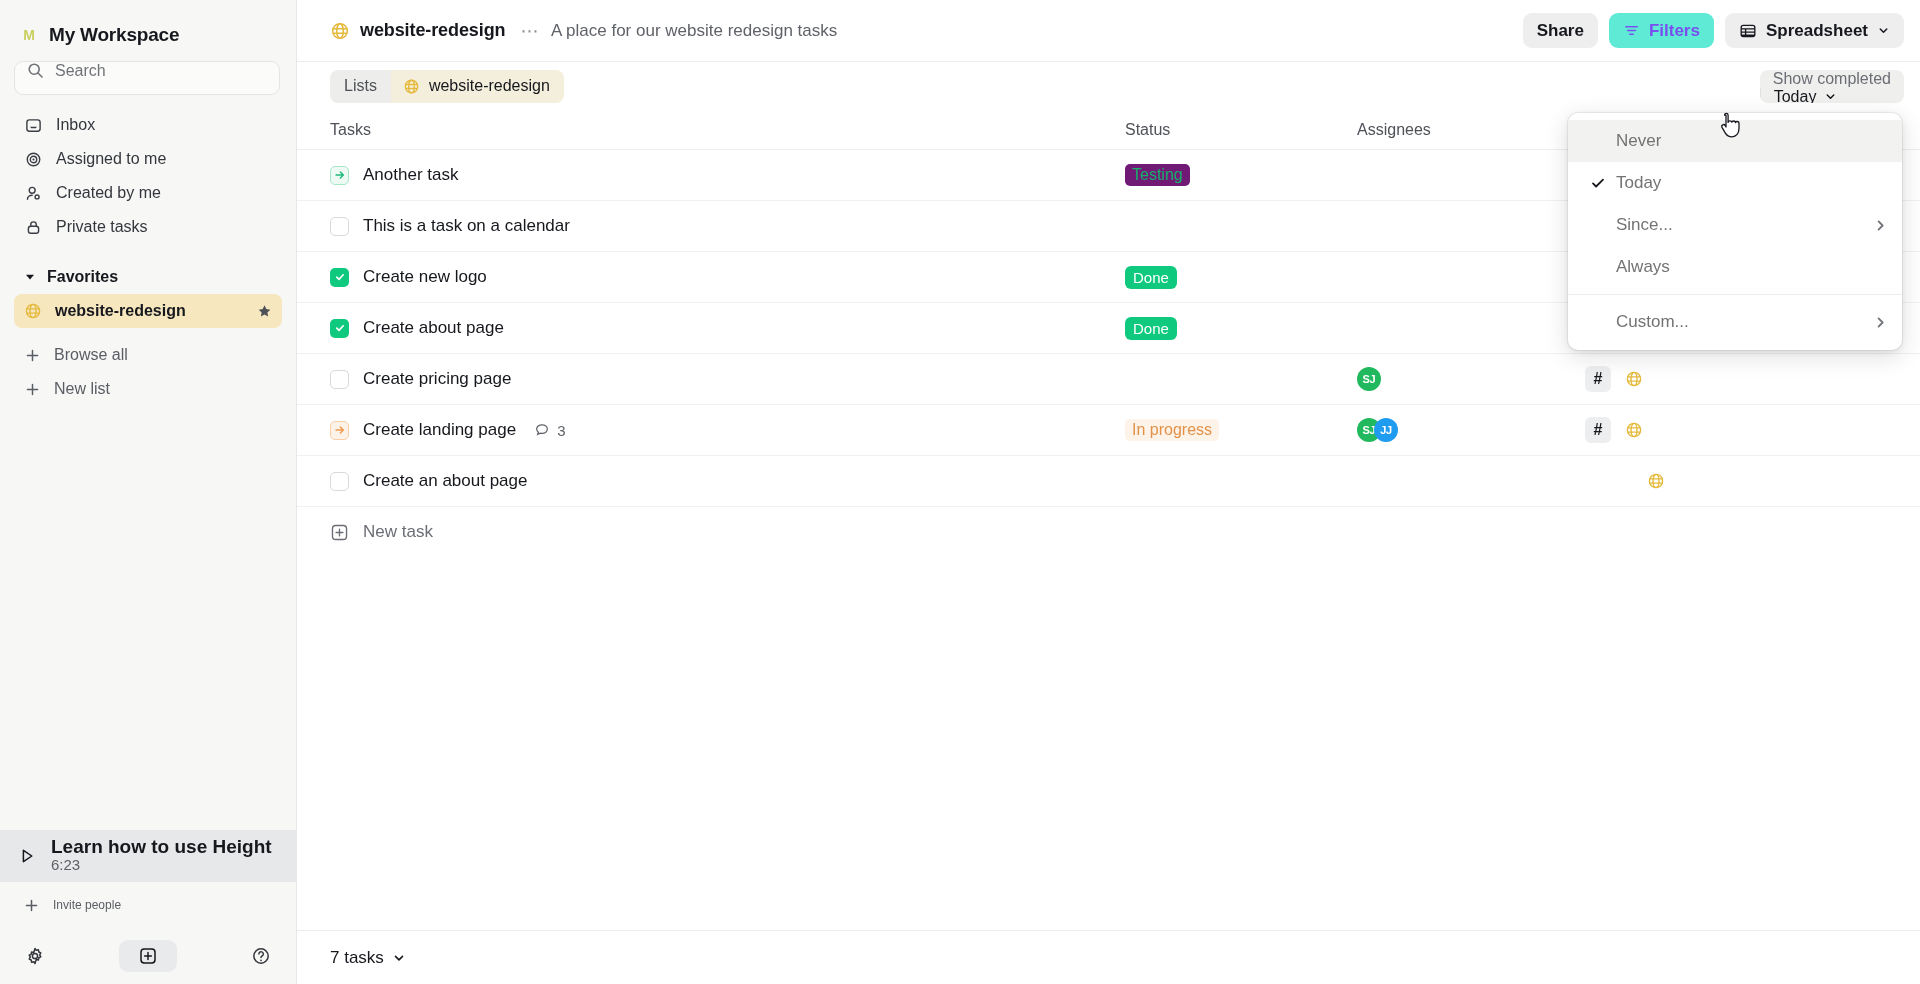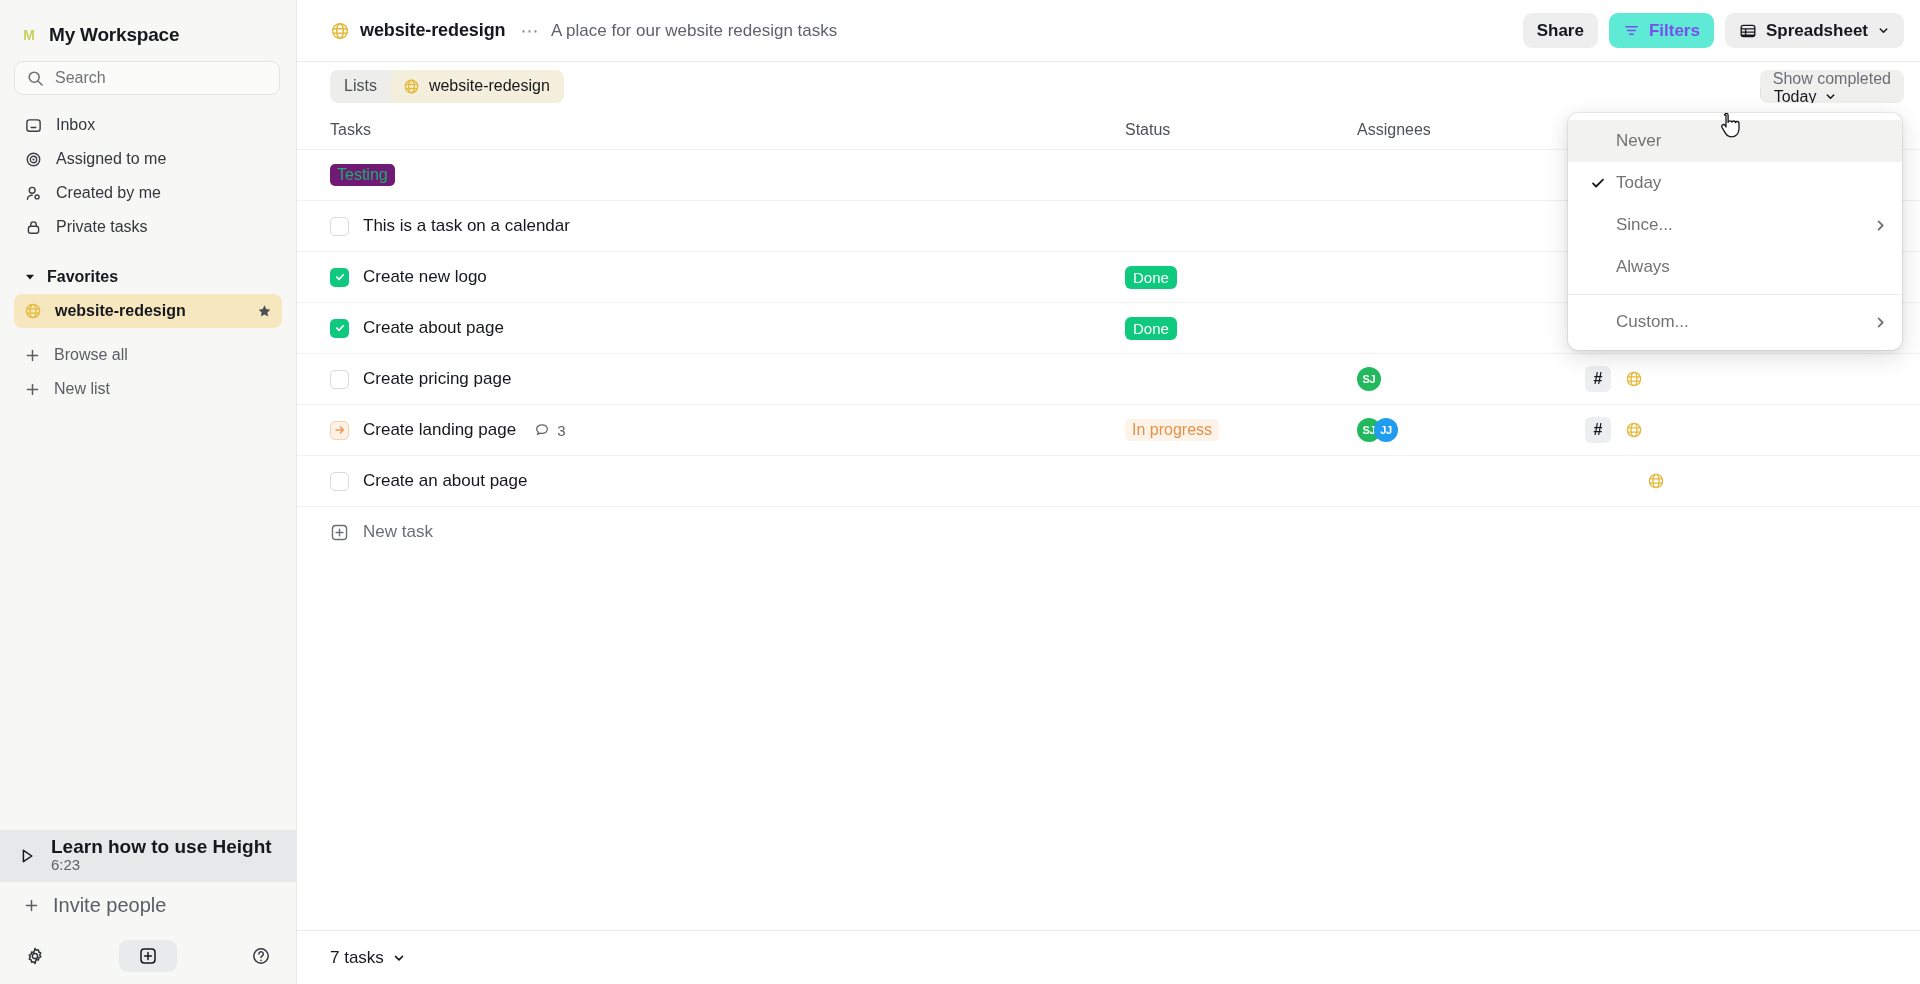--- a/index.html
+++ b/index.html
@@ -32,21 +32,21 @@
     letter-spacing: 0;
   }
   .ws-name { font-size: 19px; font-weight: 700; color: #16181d; letter-spacing: -0.2px; }
 
   .search-box {
     margin: 9px 16px 0 14px;
     height: 34px;
     border: 1px solid #e4e4e1;
     border-radius: 9px;
     background: #fbfbfa;
-    display: flex; align-items: center; gap: 11px;
+    display: flex; gap: 11px;
     padding: 0 12px;
   }
   .search-box .lbl { font-size: 16px; color: #6f7277; }
 
   .nav { margin-top: 13px; padding: 0 14px; display: flex; flex-direction: column; }
   .nav-item {
     height: 34px; display: flex; align-items: center; gap: 14px;
     padding: 0 10px; border-radius: 8px; cursor: pointer;
     font-size: 16px; color: #33363c;
   }
@@ -84,21 +84,21 @@
     background: #e7e8e9;
     display: flex; align-items: center; gap: 15px;
     padding: 0 18px; cursor: pointer;
   }
   .learn-card .play { width: 18px; height: 18px; flex: 0 0 18px; }
   .learn-title { font-size: 19px; font-weight: 700; color: #16181d; line-height: 18px; }
   .learn-time { font-size: 15px; color: #5d6066; line-height: 18px; }
 
   .invite {
     height: 46px; display: flex; align-items: center; gap: 14px;
-    padding: 0 24px; cursor: pointer; font-size: 20px; color: #5a5d63;
+    padding: 0 24px; cursor: pointer; font-size: 12px; color: #5a5d63;
   }
   .footer-bar {
     height: 56px; display: flex; align-items: center;
     padding: 0 18px; gap: 0; justify-content: space-between;
   }
   .fb-btn { width: 34px; height: 34px; display:flex; align-items:center; justify-content:center; cursor:pointer; border-radius: 8px; }
   .fb-btn.mid { width: 58px; height: 32px; background: #e9eaeb; border-radius: 9px; }
 
   
   .main { flex: 1 1 auto; display: flex; flex-direction: column; position: relative; min-width: 0; }
@@ -454,20 +454,28 @@
 
     <div class="table-wrap">
       <div class="thead">
         <div class="col-task">Tasks</div>
         <div class="col-status">Status</div>
         <div class="col-assign">Assignees</div>
         <div class="col-extra"></div>
       </div>
 
       <div class="trow">
+        <div class="t-cell col-task task-cell">
+          <span class="cb cb-arrow">
+            <svg width="12" height="12" viewBox="0 0 14 14" fill="none" stroke="#20b97a" stroke-width="1.7" stroke-linecap="round" stroke-linejoin="round">
+                <path d="M2.4 7h8.4M7.4 3.6L10.9 7l-3.5 3.4"></path>
+              </svg>
+          </span>
+          <span class="task-title">Another task</span>
+        </div>
         <div class="t-cell col-status">
           <span class="status-pill st-testing">Testing</span>
         </div>
         <div class="t-cell col-assign"></div>
         <div class="t-cell col-extra"></div>
       </div>
 
       <div class="trow">
         <div class="t-cell col-task task-cell">
           <span class="cb cb-empty"></span>

